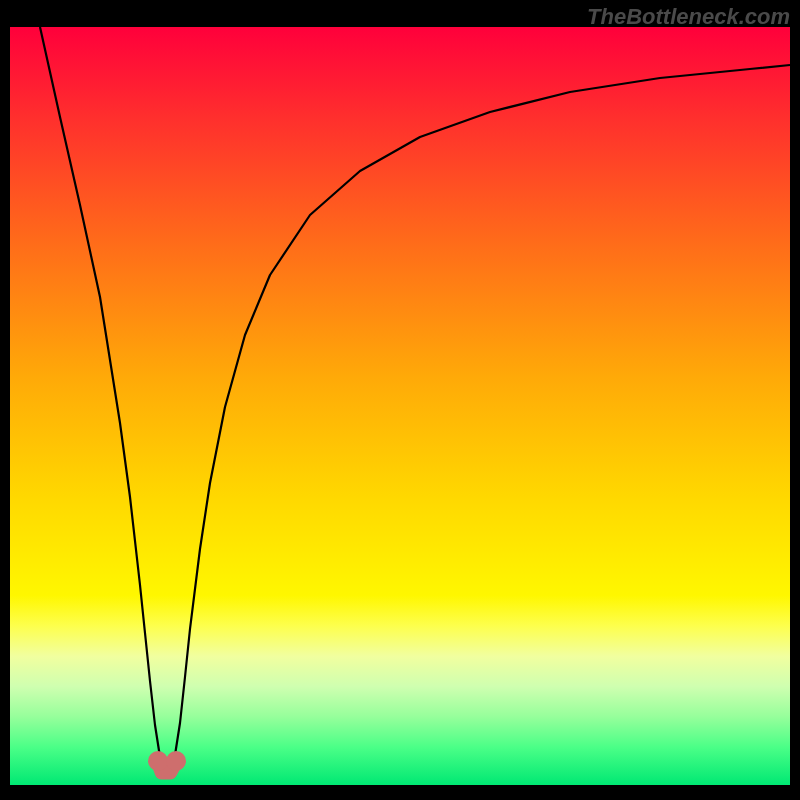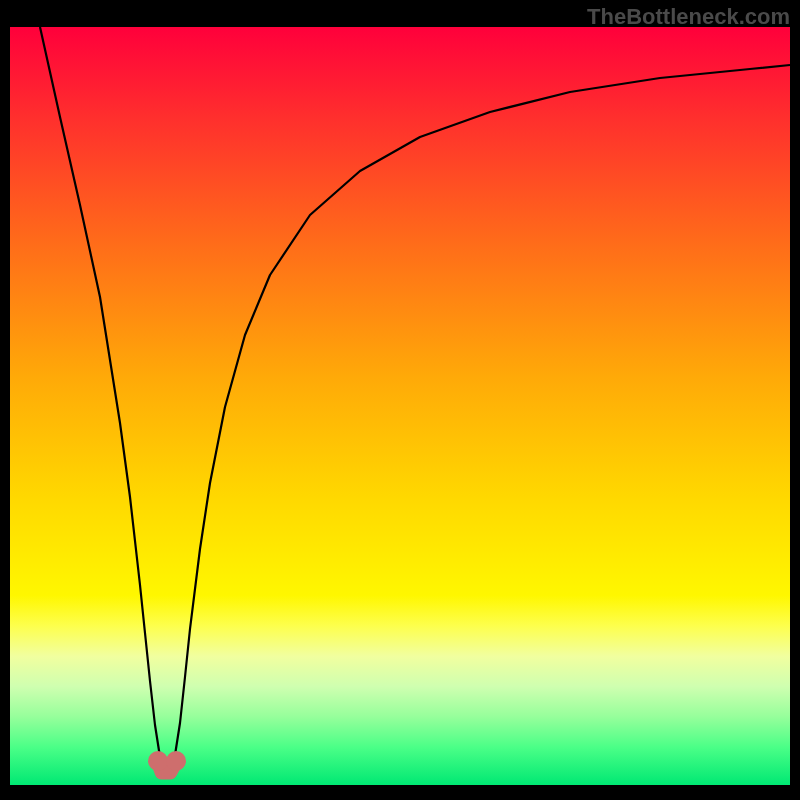--- a/index.html
+++ b/index.html
@@ -8,20 +8,21 @@
     width: 800px;
     height: 800px;
     overflow: hidden;
     background: #fff;
   }
   .outer {
     width: 800px;
     height: 800px;
     background: #000;
     position: relative;
+    font-style: italic;
   }
   .watermark {
     position: absolute;
     top: 4px;
     right: 10px;
     color: #4a4a4a;
     font-family: Arial, Helvetica, sans-serif;
     font-size: 22px;
     font-weight: 600;
     z-index: 5;

